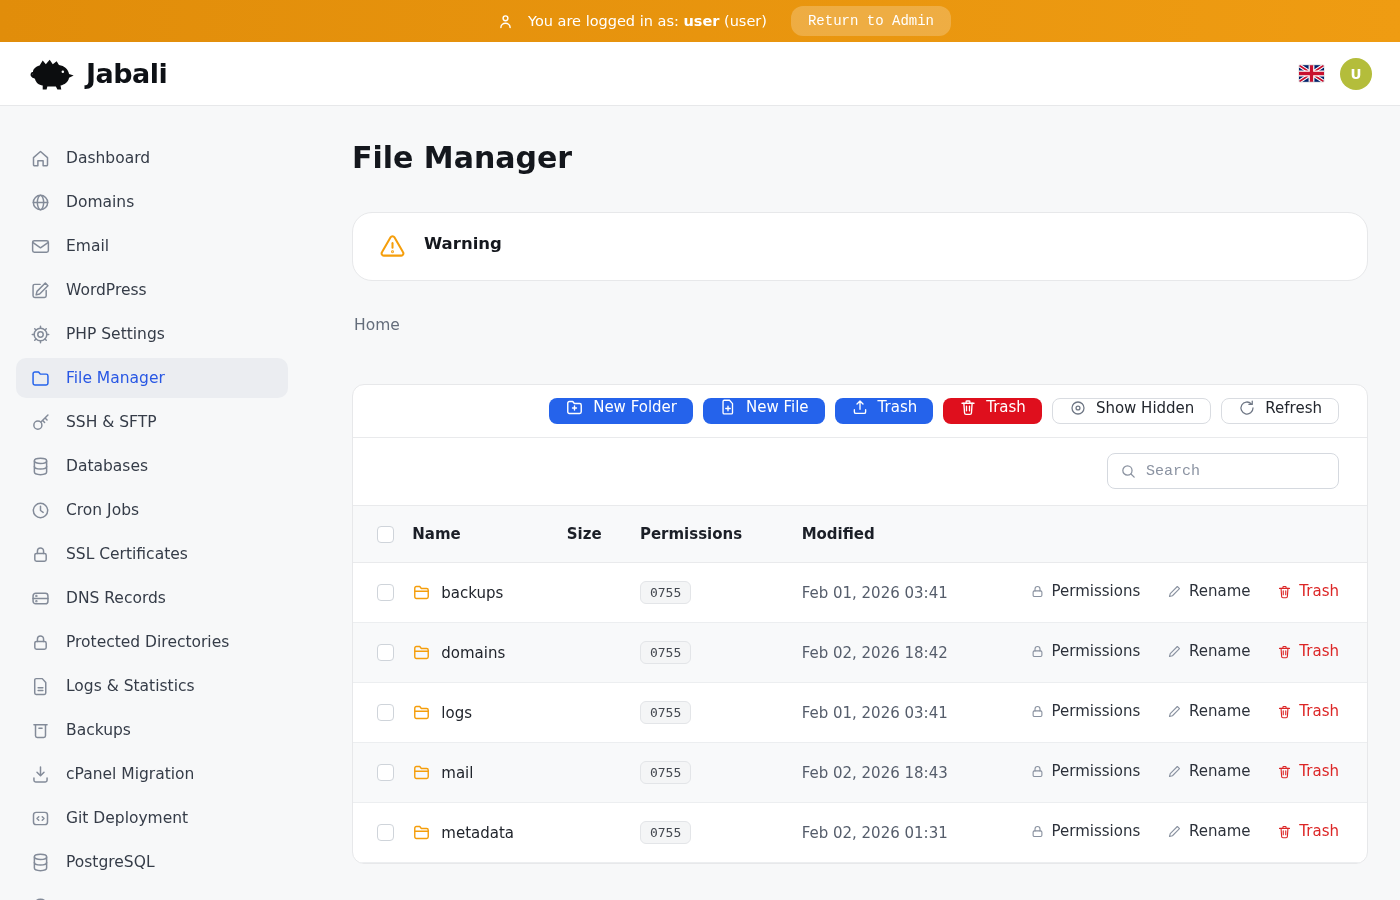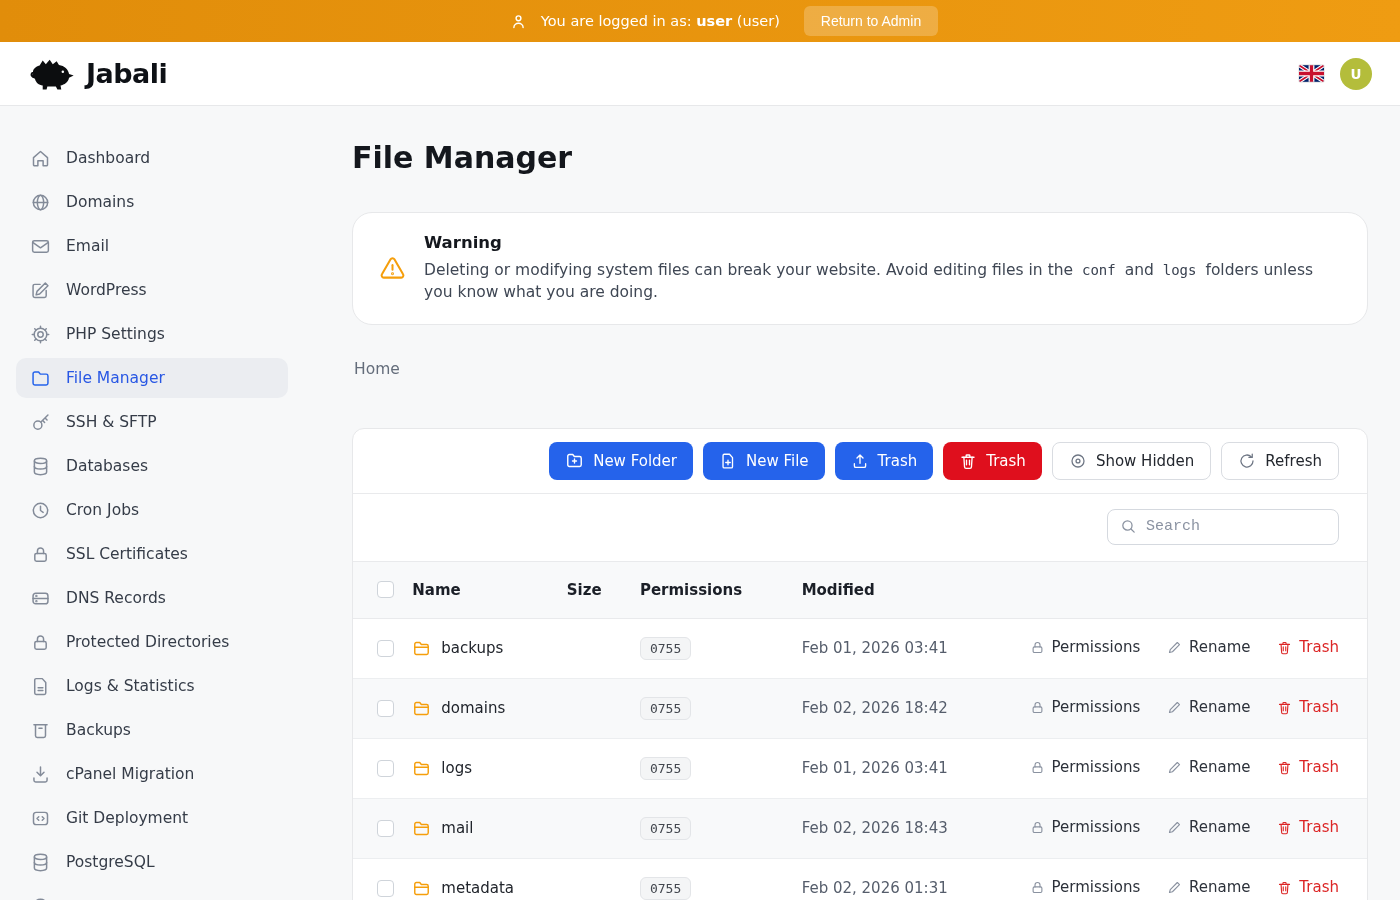--- a/index.html
+++ b/index.html
@@ -12,22 +12,22 @@
 
   
   .banner {
     height:42px; background:linear-gradient(90deg,#e18d0a,#ef9c12);
     display:flex; align-items:center; justify-content:center; gap:14px;
     color:#fff; font-size:14.5px;padding-left:48px;
   }
   .banner .b-text b { font-weight:700; }
   .banner .return-btn {
     background:rgba(255,255,255,.22); color:#fff; border:none;
-    font-size:14px; padding:7px 17px; border-radius:6px; cursor:pointer;
-    font-family:Liberation Sans, sans-serif; margin-left:10px;
+    font-size:14px; padding:7px 17px; border-radius:12px; cursor:pointer;
+    font-family:Liberation Mono, monospace; margin-left:10px;
   }
 
   
   .header {
     height:64px; background:#fff; border-bottom:1px solid #e7e8ea;
     display:flex; align-items:center; padding:0 28px;
   }
   .brand { display:flex; align-items:center; gap:10px; }
   .brand-name { font-size:27px; font-weight:800; letter-spacing:-0.5px; color:#0e1116; }
   .header-right { margin-left:auto; display:flex; align-items:center; gap:16px; }
@@ -70,21 +70,21 @@
   
   .fm-card {
     margin-top:50px; background:#fff; border:1px solid #e7e8ea;
     border-radius:12px; overflow:hidden;
   }
   .fm-toolbar {
     display:flex; justify-content:flex-end; gap:10px;
     padding:13px 28px; border-bottom:1px solid #e9eaec;
   }
   .btn {
-    display:inline-flex; align-items:center; gap:9px; height:38px; padding:0 16px;
+    display:inline-flex; align-items:flex-start; gap:9px; height:26px; padding:0 16px;
     border-radius:8px; font-size:15px; font-family:inherit; cursor:pointer; border:none;
   }
   .btn svg { flex-shrink:0; }
   .btn-blue { background:#2563eb; color:#fff; }
   .btn-red  { background:#df0f1d; color:#fff; }
   .btn-ghost{ background:#fff; color:#23272e; border:1px solid #d9dce1; }
   .btn-ghost svg { color:#6f7785; }
 
   .fm-searchrow { display:flex; justify-content:flex-end; padding:15px 28px 16px; }
   .search-box {
@@ -350,27 +350,20 @@
     <div class="warn-card">
       <span class="warn-icon">
         <svg width="27" height="27" viewBox="0 0 24 24" fill="none" stroke="currentColor" stroke-width="1.8" stroke-linecap="round" stroke-linejoin="round">
           <path d="M10.3 3.8 L2.6 17.2 a1.9 1.9 0 0 0 1.7 2.9 h15.4 a1.9 1.9 0 0 0 1.7-2.9 L13.7 3.8 a1.95 1.95 0 0 0-3.4 0z"></path>
           <line x1="12" y1="9" x2="12" y2="13.2"></line>
             <circle cx="12" cy="16.6" r="0.4" fill="currentColor"></circle>
         </svg>
       </span>
       <div>
         <div class="warn-title">Warning</div>
-        <div class="warn-body">
-          <span>Deleting or modifying system files can break your website. Avoid editing files in the</span>
-          <code>conf</code>
-          <span>and</span>
-          <code>logs</code>
-          <span>folders unless you know what you are doing.</span>
-        </div>
       </div>
     </div>
 
     <div class="breadcrumb">Home</div>
 
     <div class="fm-card">
 
       <div class="fm-toolbar">
         <button class="btn btn-blue">
           <span>

